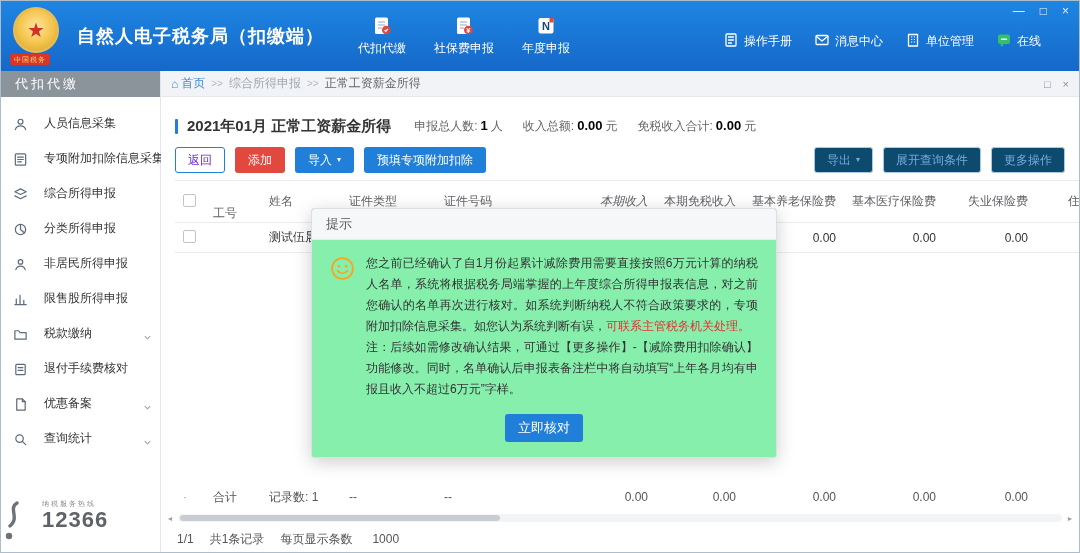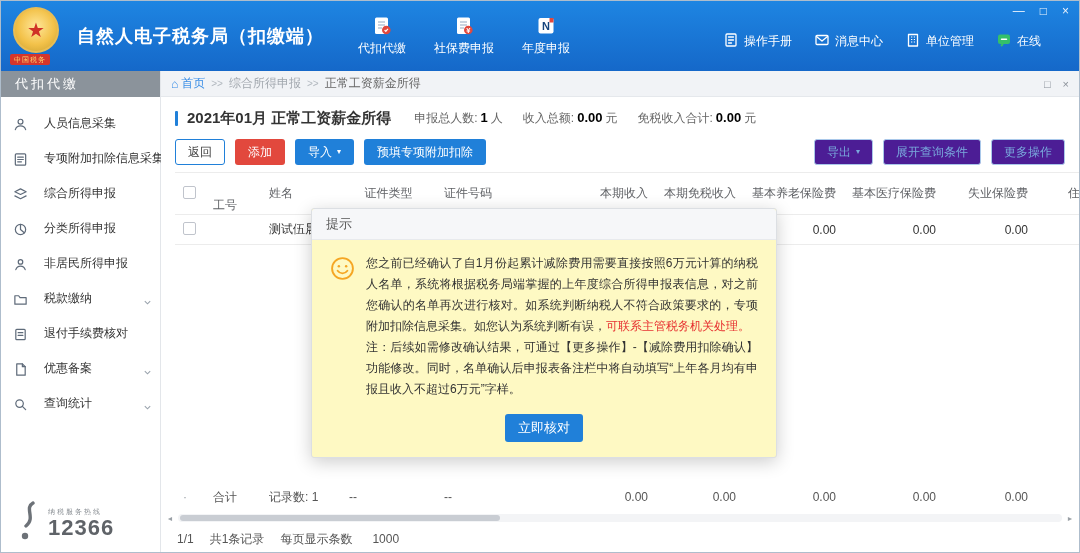--- a/index.html
+++ b/index.html
@@ -26,48 +26,48 @@
   
   .frame{display:flex;height:483px}
 
   
   .sidebar{position:relative;width:160px;background:#fff;border-right:1px solid #e3e6ea;flex-shrink:0}
   .side-header{height:26px;background:#8b939b;color:#fff;font-size:13px;display:flex;align-items:center;padding-left:14px;letter-spacing:3px}
   .side-item{height:35px;display:flex;align-items:flex-end;padding:0 8px 0 12px;font-size:12px;color:#333;cursor:pointer;gap:16px;white-space:nowrap}
   .sicon{width:15px;height:15px;flex-shrink:0;display:flex;align-items:center;justify-content:center}
   .sicon svg{width:15px;height:15px}
   .chev{margin-left:auto;display:flex;align-items:center}
-  .hotline{position:absolute;left:16px;bottom:6px;display:flex;align-items:center;gap:5px}
+  .hotline{position:absolute;left:0;bottom:6px;display:flex;align-items:flex-start;gap:15px}
   .hl-figure svg{width:26px;height:44px}
   .hl-text{display:flex;flex-direction:column;line-height:1.1}
   .hl-small{font-size:7px;color:#8a8f94;letter-spacing:2px}
   .hl-num{font-size:22px;font-weight:bold;color:#5f6368;letter-spacing:1px}
 
   
   .content{flex:1;display:flex;flex-direction:column;min-width:0;position:relative;background:#fff}
   .crumbbar{height:26px;background:#f1f3f6;border-bottom:1px solid #e5e8ec;display:flex;align-items:center;padding:0 10px;font-size:12px;color:#a0a6ad;gap:6px;flex-shrink:0}
   .crumb-home{color:#3a8ee6;cursor:pointer;display:flex;gap:3px;align-items:center}
   .crumb-sep{color:#b2b8bf;font-size:10px}
   .crumb-item{color:#a0a6ad}
   .crumb-item.last{color:#666}
   .crumb-controls{margin-left:auto;display:flex;gap:12px;color:#8a9099;font-size:11px}
   .crumb-controls span{cursor:pointer}
 
-  .title-row{display:flex;align-items:center;padding:12px 14px 2px;gap:9px;flex-shrink:0}
+  .title-row{display:flex;align-items:center;padding:20px 14px 2px;gap:9px;flex-shrink:0}
   .title-bar{width:3px;height:15px;background:#2080d9;border-radius:1px}
   .page-title{font-size:15px;font-weight:bold;color:#333;white-space:nowrap}
   .stats{display:flex;gap:20px;margin-left:14px;font-size:12px;color:#666;align-items:center;white-space:nowrap}
   .stat b{color:#000;margin:0 3px;font-size:13px}
 
   .toolbar{display:flex;align-items:center;padding:9px 14px 7px;gap:10px;flex-shrink:0}
   .btn{height:26px;padding:0 12px;font-size:12px;border-radius:3px;display:inline-flex;align-items:center;gap:5px;cursor:pointer;border:1px solid transparent;white-space:nowrap}
-  .btn-outline{background:#fff;border-color:#2080d9;color:#404040}
+  .btn-outline{background:#fff;border-color:#2080d9;color:#6d28d9}
   .btn-red{background:#e2483d;color:#fff}
   .btn-blue{background:#2080d9;color:#fff}
-  .btn-ghost{background:#4c1d95;border-color:#a9c8ea;color:#79a9dc}
+  .btn-ghost{background:#0c4a6e;border-color:#a9c8ea;color:#79a9dc}
   .tb-spacer{flex:1}
   .caret{font-size:8px;line-height:1}
 
   
   .table-wrap{flex:1;overflow:hidden;padding-left:14px;display:flex;flex-direction:column;min-height:0}
   .trow{display:flex;width:961px;flex:0 0 auto;align-items:center;min-height:30px;font-size:12px;color:#555}
   .trow.head{border-top:1px solid #ececec;border-bottom:1px solid #ececec;color:#606266}
   .trow.data{border-bottom:1px solid #ececec;color:#333}
   .trow.total{color:#555}
   .tcell{padding:0 8px;white-space:nowrap;overflow:hidden;flex-shrink:0}
@@ -78,21 +78,21 @@
 
   
   .hscroll{height:12px;display:flex;align-items:center;padding:0 4px;gap:3px;flex-shrink:0}
   .hs-arrow{font-size:7px;color:#9aa0a6;width:10px;text-align:center;cursor:pointer;line-height:1}
   .hs-track{flex:1;height:8px;background:#f3f4f6;border-radius:4px;position:relative}
   .hs-thumb{position:absolute;left:2px;top:1px;height:6px;width:320px;background:#c9cdd3;border-radius:3px;cursor:grab}
   .pagination{height:30px;display:flex;align-items:center;gap:16px;font-size:12px;color:#555;padding:0 16px;flex-shrink:0}
   .pp-val{cursor:pointer}
 
   
-  .modal{position:absolute;left:310px;top:207px;width:466px;background:#fef9c3;border:1px solid #dcdfe3;border-radius:3px;box-shadow:0 4px 18px rgba(0,0,0,.2);z-index:50}
+  .modal{position:absolute;left:310px;top:207px;width:466px;background:#86efac;border:1px solid #dcdfe3;border-radius:3px;box-shadow:0 4px 18px rgba(0,0,0,.2);z-index:50}
   .modal-head{height:31px;background:#f6f7f9;border-bottom:1px solid #e8eaed;display:flex;align-items:center;padding:0 14px;font-size:13px;color:#555;border-radius:3px 3px 0 0}
   .modal-body{padding:13px 18px 4px;display:flex;gap:10px}
   .m-icon{width:26px;flex-shrink:0;padding-top:3px}
   .m-text{font-size:12px;color:#333;line-height:1.75;text-align:justify}
   .m-red{color:#e63030}
   .m-note{}
   .modal-foot{display:flex;justify-content:center;padding:10px 0 15px}
   .btn-confirm{width:78px;height:28px;background:#2080d9;color:#fff;border-radius:3px;display:flex;align-items:center;justify-content:center;font-size:13px;cursor:pointer}
 </style>
 </head>
@@ -224,20 +224,28 @@
               <svg viewBox="0 0 16 16">
                 <circle cx="8" cy="5.2" r="2.4" fill="none" stroke="#5f6b7a" stroke-width="1.3" stroke-linecap="round" stroke-linejoin="round"></circle>
                 <path d="M3 13.5c.9-2.7 3.1-3.7 5-3.7s4.1 1 5 3.7" fill="none" stroke="#5f6b7a" stroke-width="1.3" stroke-linecap="round" stroke-linejoin="round"></path>
               </svg>
             </span>
             <span>非居民所得申报</span>
           </div>
           <div class="side-item">
             <span class="sicon">
               <svg viewBox="0 0 16 16">
+                <path d="M3.5 13V7.5M7.5 13V3.5M11.5 13V9M2 13.5h12" fill="none" stroke="#5f6b7a" stroke-width="1.3" stroke-linecap="round" stroke-linejoin="round"></path>
+              </svg>
+            </span>
+            <span>限售股所得申报</span>
+          </div>
+          <div class="side-item">
+            <span class="sicon">
+              <svg viewBox="0 0 16 16">
                 <path d="M2 4h4l1.5 2H14v7H2z" fill="none" stroke="#5f6b7a" stroke-width="1.3" stroke-linecap="round" stroke-linejoin="round"></path>
               </svg>
             </span>
             <span>税款缴纳</span>
             <span class="chev">
               <svg viewBox="0 0 10 10" width="9" height="9">
                 <path d="M2 3.5l3 3 3-3" fill="none" stroke="#9aa3ad" stroke-width="1.2"></path>
               </svg>
             </span>
           </div>
@@ -347,23 +355,23 @@
             <span>更多操作</span>
           </span>
       </div>
 
       <div class="table-wrap">
         <div id="thead">
             <div class="trow head">
               <div class="tcell" style="flex: 0 0 30px; width: 30px;"><span class="cb"></span></div>
               <div class="tcell" style="flex: 0 0 56px; width: 56px; margin-top: 24px;">工号</div>
               <div class="tcell" style="flex: 0 0 80px; width: 80px;">姓名</div>
-              <div class="tcell" style="flex: 0 0 95px; width: 95px; text-align: center;">证件类型</div>
+              <div class="tcell" style="flex: 0 0 95px; width: 95px;">证件类型</div>
               <div class="tcell" style="flex: 0 0 150px; width: 150px;">证件号码</div>
-              <div class="tcell num" style="flex: 0 0 70px; width: 70px;">本期收入</div>
+              <div class="tcell num" style="flex: 0 0 70px; width: 70px; font-style: italic;">本期收入</div>
               <div class="tcell num" style="flex: 0 0 88px; width: 88px;">本期免税收入</div>
               <div class="tcell num" style="flex: 0 0 100px; width: 100px;">基本养老保险费</div>
               <div class="tcell num" style="flex: 0 0 100px; width: 100px;">基本医疗保险费</div>
               <div class="tcell num" style="flex: 0 0 92px; width: 92px;">失业保险费</div>
               <div class="tcell num" style="flex: 0 0 100px; width: 100px;">住房公积金</div>
             </div>
           </div>
         <div id="tbody">
             <div class="trow data">
               <div class="tcell" style="flex: 0 0 30px; width: 30px;"><span class="cb"></span></div>

